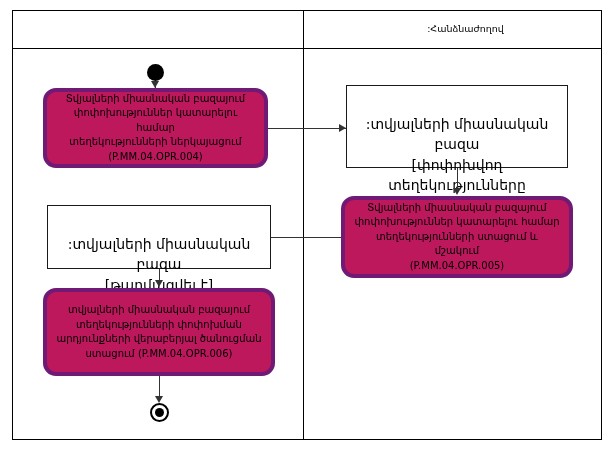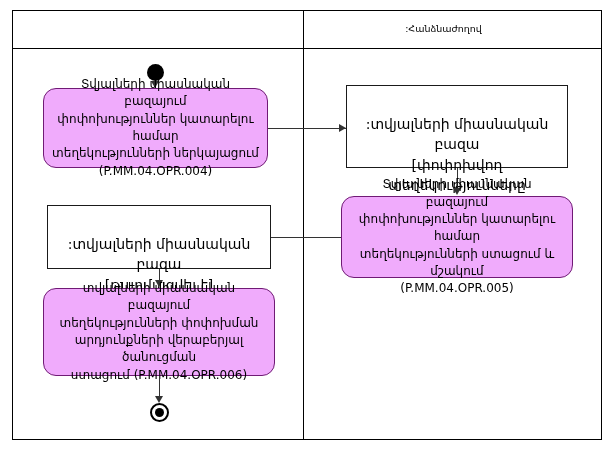--- a/index.html
+++ b/index.html
@@ -54,34 +54,34 @@
     display: flex;
     align-items: center;
     justify-content: center;
     font-size: 9.5px;
     text-align: center;
     line-height: 1.25;
     padding: 0 6px;
     box-sizing: border-box;
   }
   .lane-title-left  { left: 12px;  width: 291px; }
-  .lane-title-right { left: 294px; width: 299px; }
+  .lane-title-right { left: 316px; width: 299px; }
 
   
   .activity {
     position: absolute;
-    border: 1px solid #701a75;
+    border: 4px solid #701a75;
     border-radius: 13px;
-    background: #f0abfc;
+    background: #be185d;
     box-sizing: border-box;
     display: flex;
     align-items: center;
     justify-content: center;
     text-align: center;
-    font-size: 12px;
+    font-size: 10px;
     line-height: 1.45;
     padding: 4px 8px;
   }
   .objectnode {
     position: absolute;
     border: 1px solid #1a1a1a;
     background: #ffffff;
     box-sizing: border-box;
     display: flex;
     align-items: flex-start;

